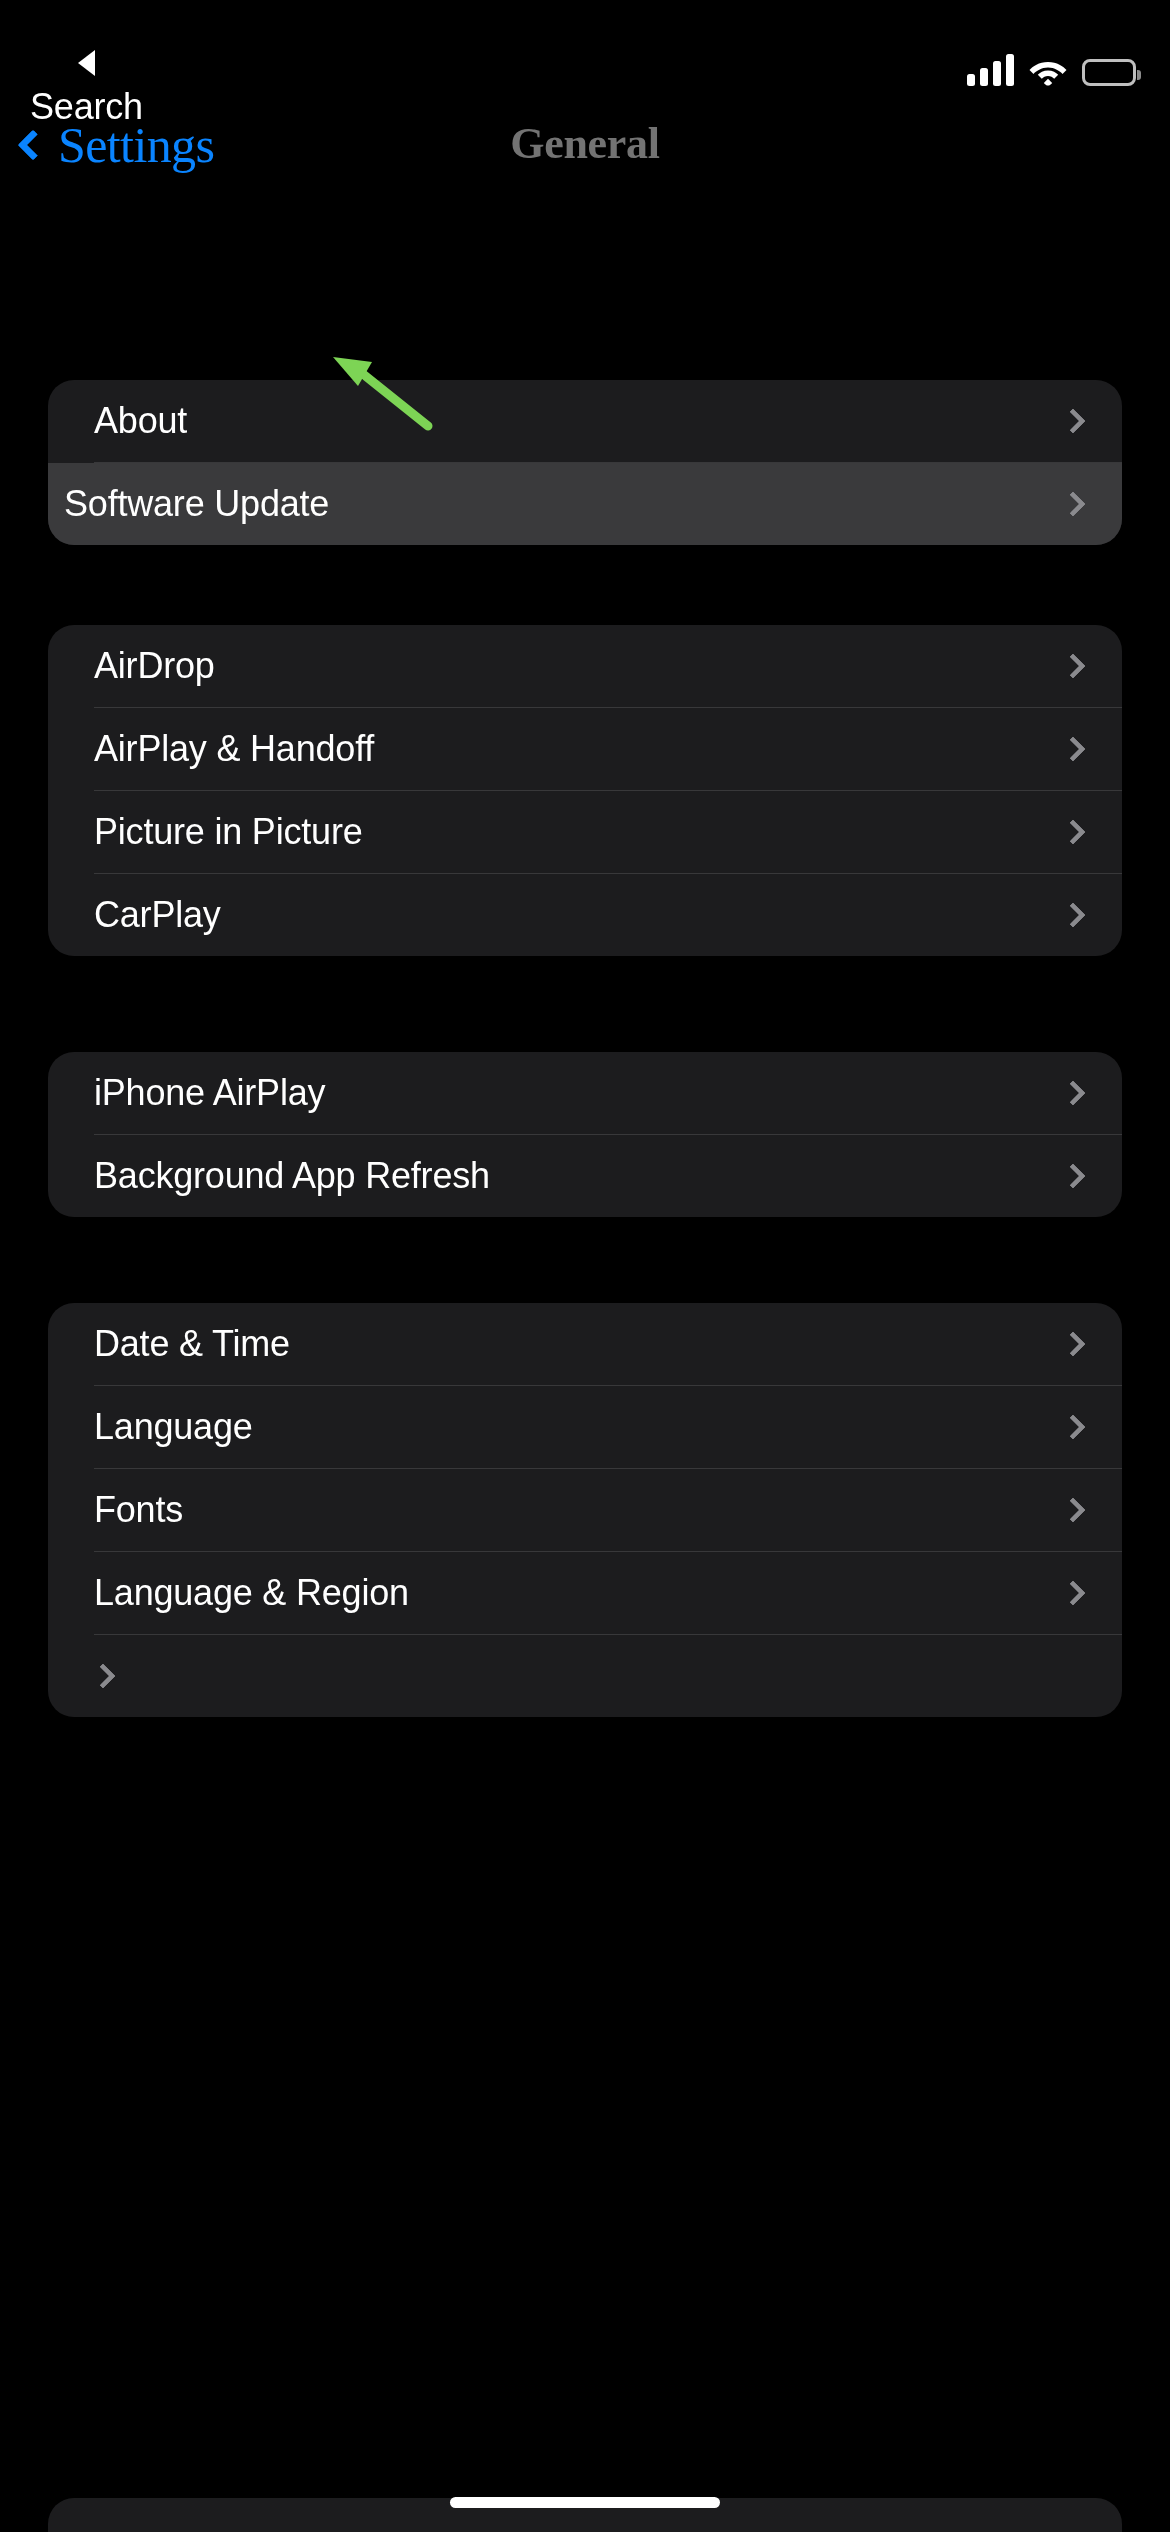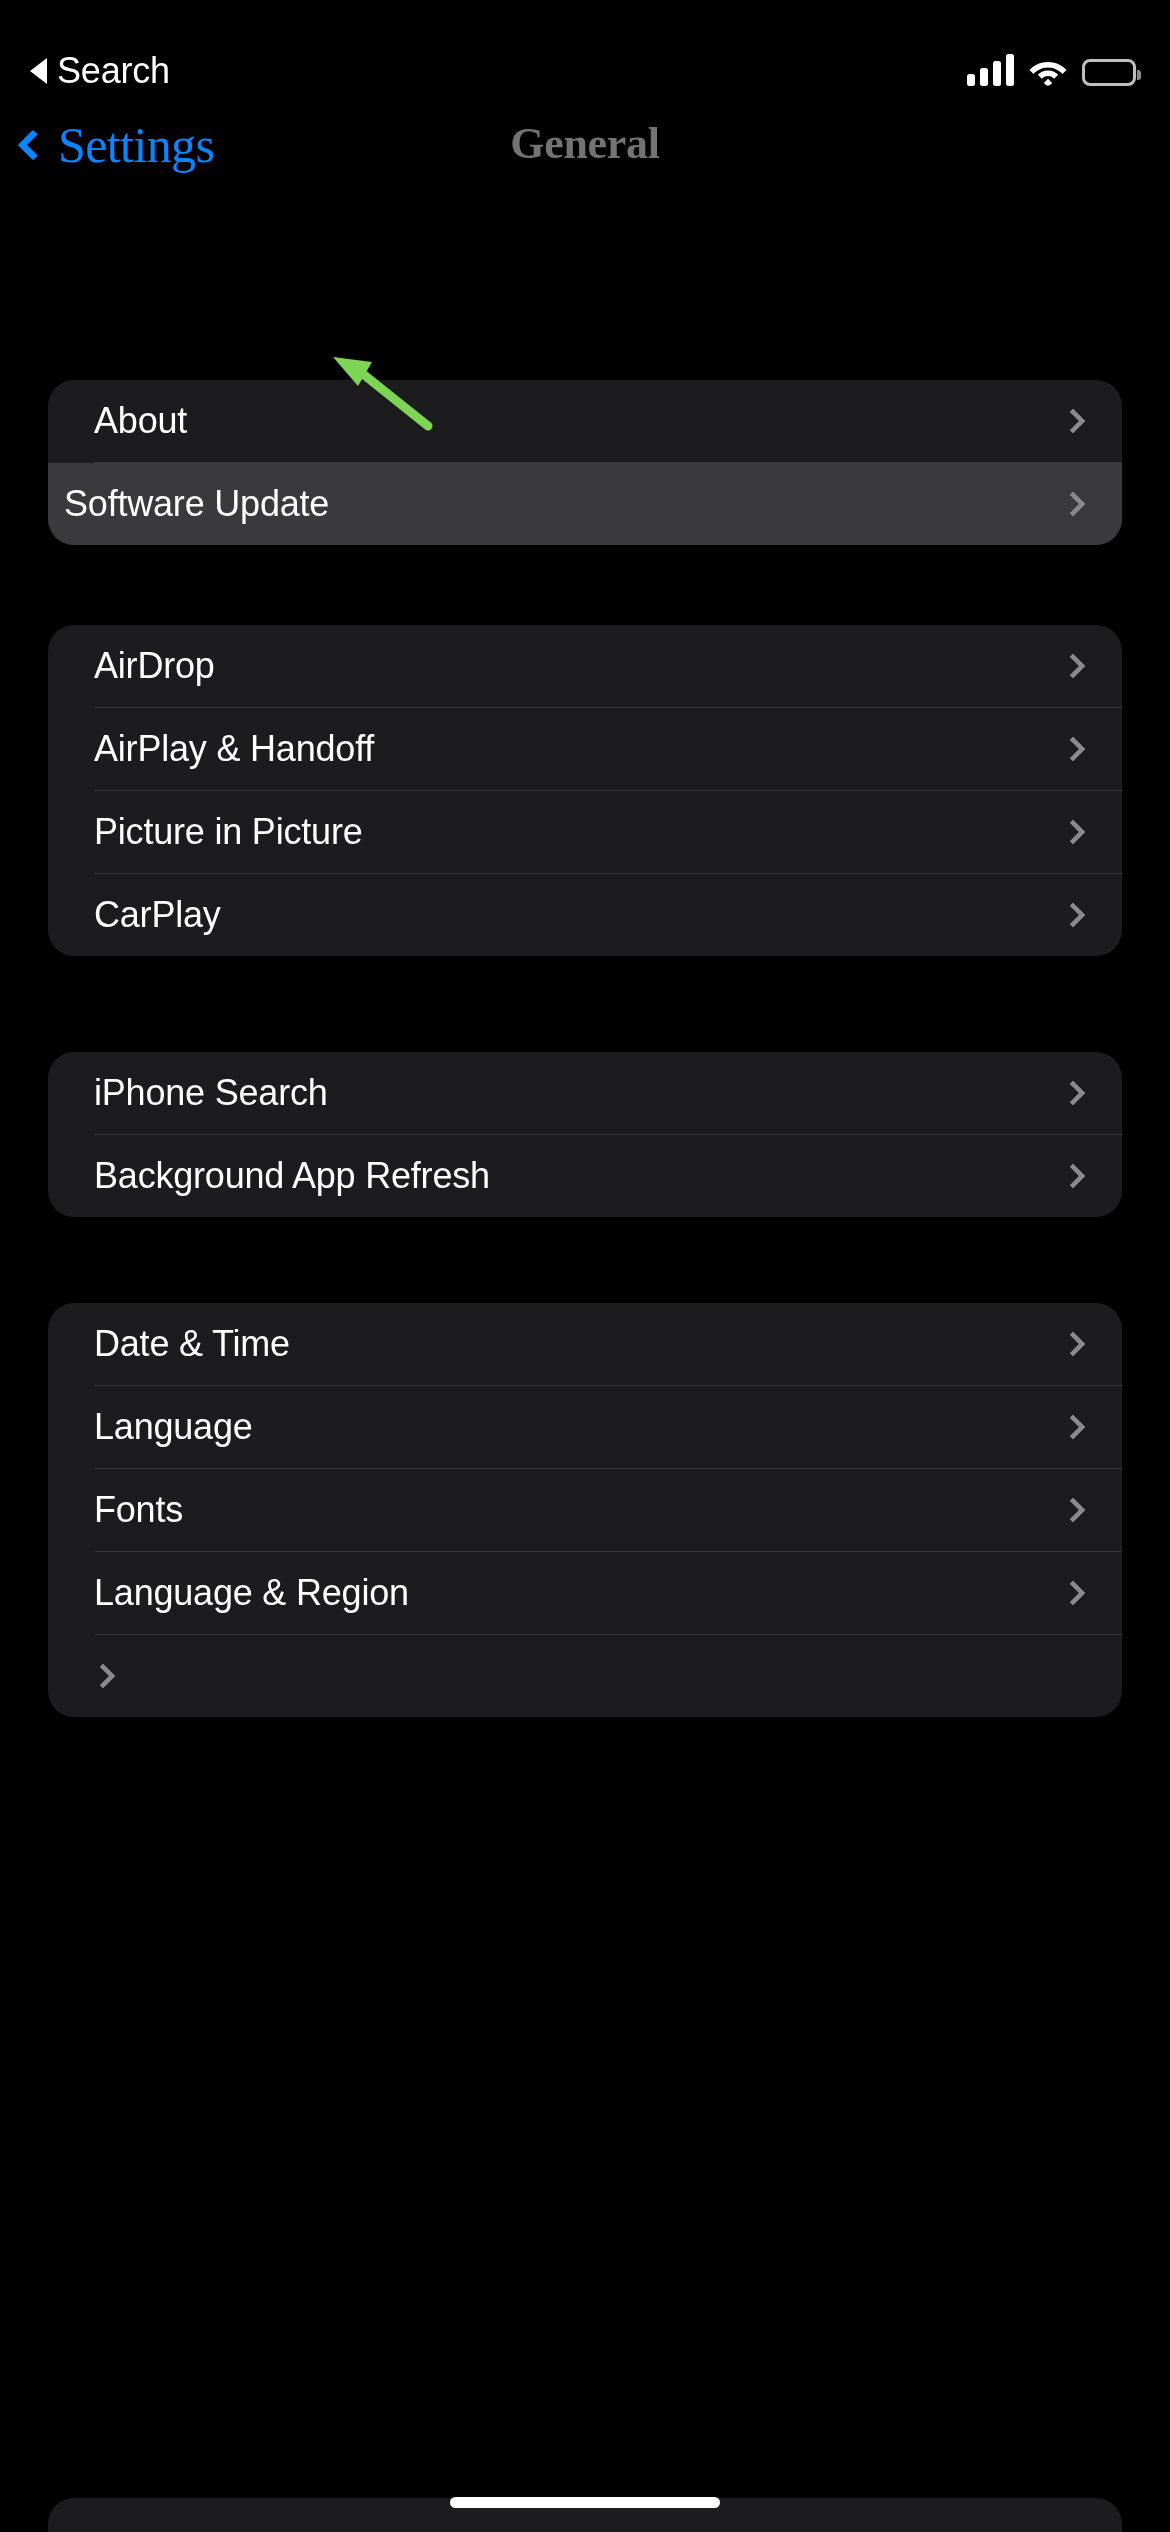--- a/index.html
+++ b/index.html
@@ -22,20 +22,21 @@
   .status-bar {
     position:absolute; top:0; left:0;
     width:1170px; height:104px;
   }
   .status-left {
     position:absolute; left:30px; top:50px;
     display:flex; align-items:center; gap:10px;
     color:#ffffff;
     font-size:36px;
     letter-spacing:-0.2px;
+    flex-direction:column;
   }
   .back-triangle {
     width:0; height:0;
     border-top:13px solid transparent;
     border-bottom:13px solid transparent;
     border-right:17px solid #ffffff;
     display:block;
   }
   .status-right {
     position:absolute; right:34px; top:44px;
@@ -246,21 +247,21 @@
       <div class="row">
         <span class="row-label">CarPlay</span>
         <span class="row-chevron"></span>
       </div>
     </div>
 
     <div class="sp-b"></div>
 
     <div class="group">
       <div class="row">
-        <span class="row-label">iPhone Search</span>
+        <span class="row-label">iPhone AirPlay</span>
         <span class="row-chevron"></span>
       </div>
       <div class="separator"></div>
       <div class="row">
         <span class="row-label">Background App Refresh</span>
         <span class="row-chevron"></span>
       </div>
     </div>
 
     <div class="sp-c"></div>

